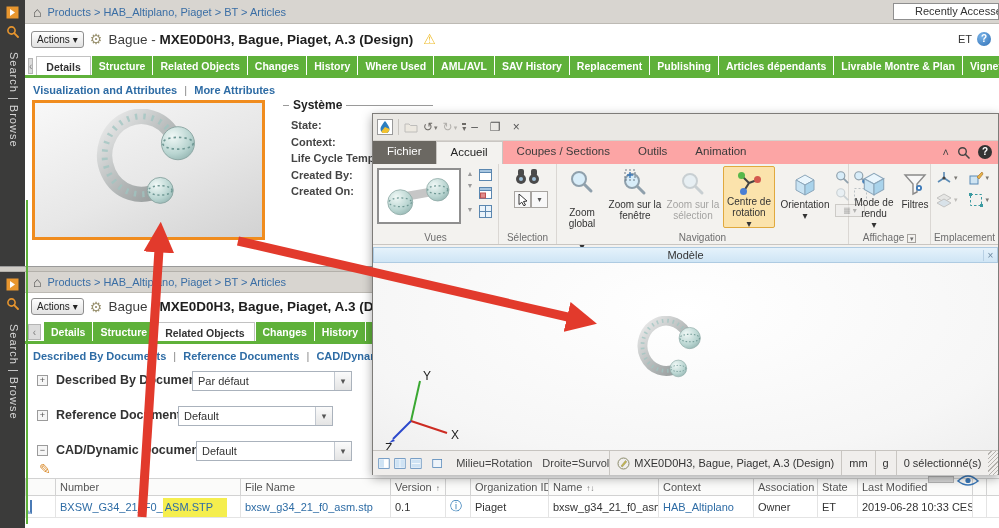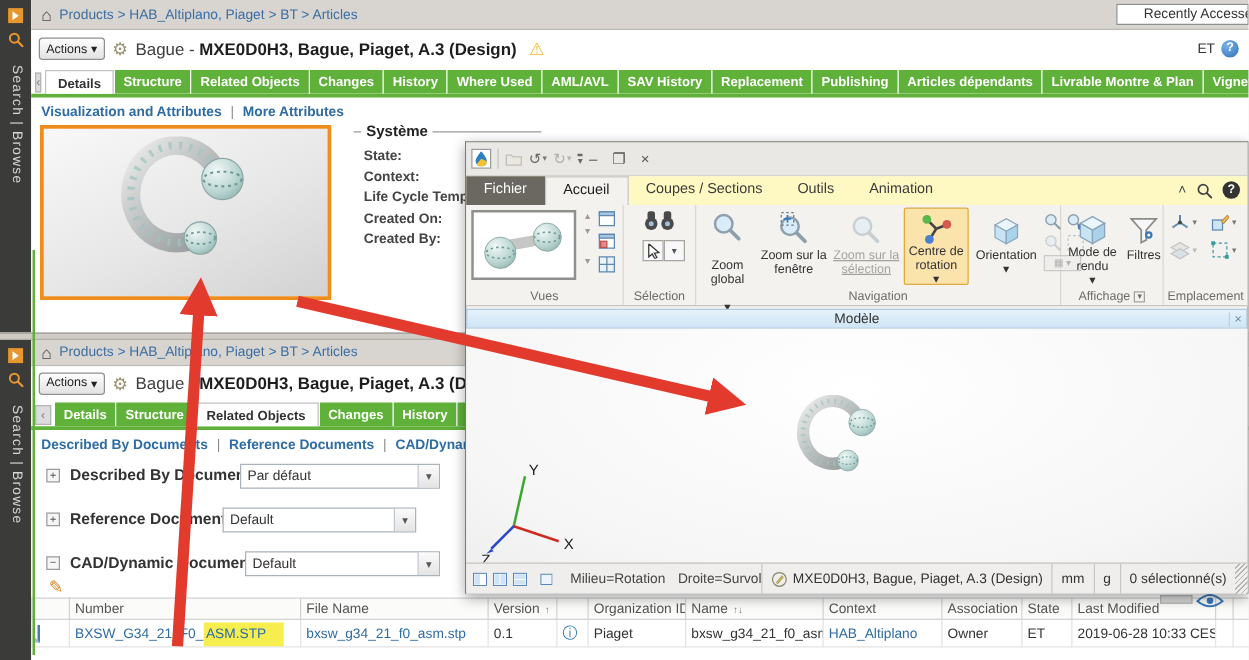--- a/index.html
+++ b/index.html
@@ -75,36 +75,36 @@
   #creo { position:absolute; left:372px; top:113px; width:627px; height:362px; background:#f3f2ef; border:1px solid #7e7c79; box-shadow:0 3px 10px rgba(0,0,0,.35); z-index:5; }
   .c-titlebar { position:relative; height:27px; background:#eae8e4; display:flex; align-items:center; padding:0 4px; gap:5px; border-bottom:1px solid #d5d2cd; }
   .appicon { width:16px; height:16px; border:1px solid #9a9a9a; background:#fff; display:flex; align-items:center; justify-content:center; }
   .qsep { width:1px; height:16px; background:#c7c4bf; }
   .qbtn { color:#6d6a66; font-size:12px; line-height:1; display:inline-flex; align-items:center; }
   .qbtn .da { font-size:7px; margin-left:1px; color:#7a7773; }
   .qbtn.dis { opacity:.45; }
   .pinbtn { border-top:2px solid #6d6a66; color:#6d6a66; font-size:8px; line-height:6px; padding-top:1px; }
   .c-title { font-size:11px; color:#3c3c3c; margin-left:6px; white-space:nowrap; overflow:hidden; flex:1; }
   .winbtns { display:flex; gap:12px; margin-right:4px; color:#555; font-size:12px; }
-  .c-tabrow { position:relative; height:23px; background:#fef9c3; display:flex; align-items:stretch; }
+  .c-tabrow { position:relative; height:23px; background:#fca5a5; display:flex; align-items:stretch; }
   .ctab { padding:4px 14px; font-size:11.5px; color:#3b3b3b; }
   .ctab.file { background:#6b6862; color:#fff; }
   .ctab.active { background:#f3f2ef; border:1px solid #c9c6c2; border-bottom:none; color:#222; }
   .c-tabicons { position:absolute; right:6px; top:4px; display:flex; gap:8px; align-items:center; color:#444; }
   .qmark { width:14px; height:14px; border-radius:50%; background:#333; color:#fff; font-size:10px; font-weight:bold; text-align:center; line-height:14px; }
 
   .ribbon { position:absolute; left:0; top:50px; width:625px; height:81px; background:#f3f2ef; border-bottom:1px solid #c9c6c2; }
   .rgroup { position:absolute; top:0; height:80px; border-right:1px solid #dad7d3; }
   .glabel { position:absolute; bottom:1px; left:0; width:100%; text-align:center; color:#6d6d6d; font-size:10px; }
   .vthumb { position:absolute; left:4px; top:4px; width:84px; height:56px; border:2px solid #8f8f8f; background:#fff; }
   .varrows { position:absolute; left:91px; top:4px; width:12px; height:56px; color:#9a9a9a; font-size:7px; text-align:center; line-height:12px; }
   .vicons { position:absolute; left:105px; top:4px; display:flex; flex-direction:column; gap:3px; }
   .bigbtn { display:flex; flex-direction:column; align-items:center; justify-content:flex-start; padding-top:3px; font-size:10px; line-height:11px; text-align:center; color:#333; height:62px; }
   .bigbtn .ic { height:30px; display:flex; align-items:center; justify-content:center; }
-  .bigbtn.dis { opacity:.42;text-decoration:underline; }
+  .bigbtn.dis { opacity:.42; }
   .bigbtn.sel { background:#fbe3ac; border:1px solid #e0a93e; border-radius:2px; }
   .navwrap { position:absolute; left:2px; top:2px; display:flex; gap:2px; }
   .cursorbox { display:flex; margin-top:4px; }
   .cbtn { width:17px; height:17px; border:1px solid #a8a5a1; background:#f8f8f8; display:flex; align-items:center; justify-content:center; font-size:8px; color:#555; }
   .cluster { display:flex; flex-direction:column; gap:2px; padding-top:4px; }
   .cl-row { display:flex; gap:3px; }
   .minicombo { width:30px; height:13px; border:1px solid #b5b2ae; background:#eeedeb; color:#8a8a8a; font-size:8px; display:flex; align-items:center; justify-content:center; gap:2px; opacity:.6; }
   .launcher { display:inline-block; width:9px; height:9px; border:1px solid #a5a29e; color:#6d6d6d; font-size:7px; line-height:7px; text-align:center; margin-left:3px; vertical-align:middle; }
   .empgrid { position:absolute; left:5px; top:6px; display:grid; grid-template-columns:auto auto; gap:6px 10px; }
   .empitem { display:flex; align-items:center; gap:2px; }
@@ -229,22 +229,22 @@
     <div class="systeme">
       <div class="sys-legend">
           <i class="l"></i>
           <span>Système</span>
           <i class="r"></i>
         </div>
       <div style="margin-top:5px;">
         <div class="sys-field">State:</div>
         <div class="sys-field">Context:</div>
         <div class="sys-field">Life Cycle Templ...</div>
+        <div class="sys-field">Created By:</div>
         <div class="sys-field">Created On:</div>
-        <div class="sys-field">Created By:</div>
       </div>
     </div>
   </div>
 
   <div class="win-sep"></div>
   <div class="green-edge"></div>
 
   <div class="side side-bottom">
     <svg class="sico" viewBox="0 0 13 13">
         <rect x="0.5" y="0.5" width="12" height="12" fill="#e8962e"></rect>

